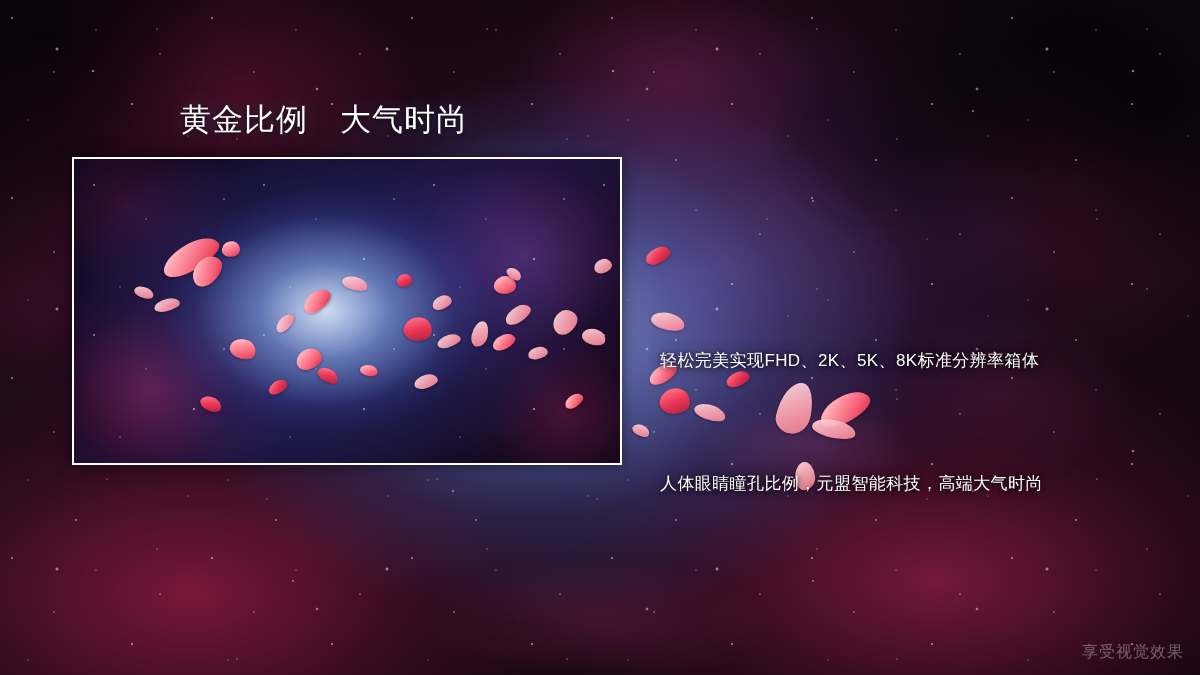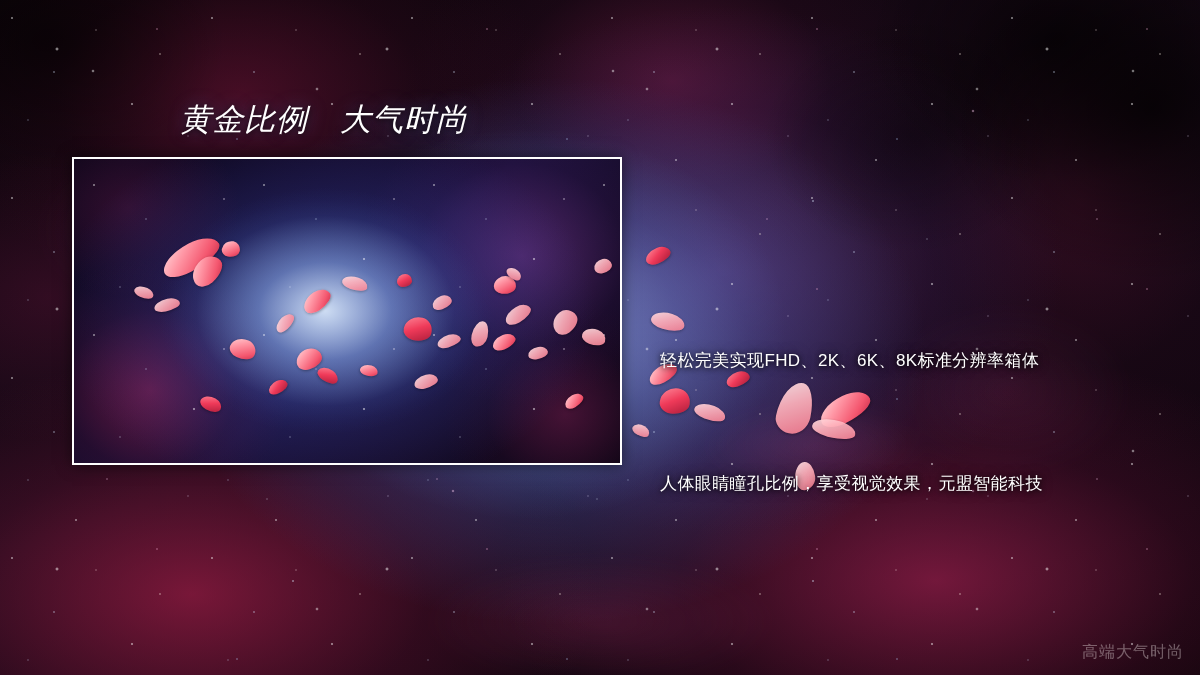--- a/index.html
+++ b/index.html
@@ -74,21 +74,20 @@
       radial-gradient(2.4px 2.4px at 420px 90px, rgba(255,220,250,.95), rgba(255,180,230,.2) 45%, transparent 72%);
     background-size:520px 380px;background-position:33px 21px;opacity:.9;
   }
 
   
   #title{
     position:absolute;left:180px;top:101px;
     font-size:31px;line-height:1.2;color:#ffffff;letter-spacing:1px;
     text-shadow:0 1px 6px rgba(0,0,0,.85),0 0 18px rgba(120,150,255,.35);
     white-space:pre;
-    font-style:italic;
   }
 
   
   #frame{
     position:absolute;left:72px;top:157px;width:546px;height:304px;
     border:2px solid #ffffff;box-sizing:content-box;
     box-shadow:0 0 14px rgba(0,0,0,.55);
     overflow:hidden;background:#070312;
   }
   #frame .inner{
@@ -189,18 +188,18 @@
     <div class="petal deep" style="left:194px;top:222px;width:20px;height:12px;transform:rotate(-26deg);"></div>
     <div class="petal" style="left:286px;top:206px;width:18px;height:11px;transform:rotate(16deg);"></div>
     <div class="petal soft" style="left:340px;top:216px;width:24px;height:13px;transform:rotate(-14deg);"></div>
     <div class="petal deep" style="left:126px;top:238px;width:22px;height:14px;transform:rotate(28deg);"></div>
     <div class="petal" style="left:490px;top:236px;width:20px;height:12px;transform:rotate(-30deg);"></div>
     <div class="petal soft" style="left:432px;top:110px;width:16px;height:10px;transform:rotate(40deg);"></div>
     <div class="petal soft" style="left:520px;top:100px;width:18px;height:14px;transform:rotate(-12deg);"></div>
   </div>
 
   <div id="body">
-    <div>轻松完美实现FHD、2K、6K、8K标准分辨率箱体</div>
-    <div>人体眼睛瞳孔比例，享受视觉效果，元盟智能科技</div>
+    <div>轻松完美实现FHD、2K、5K、8K标准分辨率箱体</div>
+    <div>人体眼睛瞳孔比例，元盟智能科技，高端大气时尚</div>
   </div>
 
-  <div id="watermark">高端大气时尚</div>
+  <div id="watermark">享受视觉效果</div>
 </div>
 
 </body></html>

